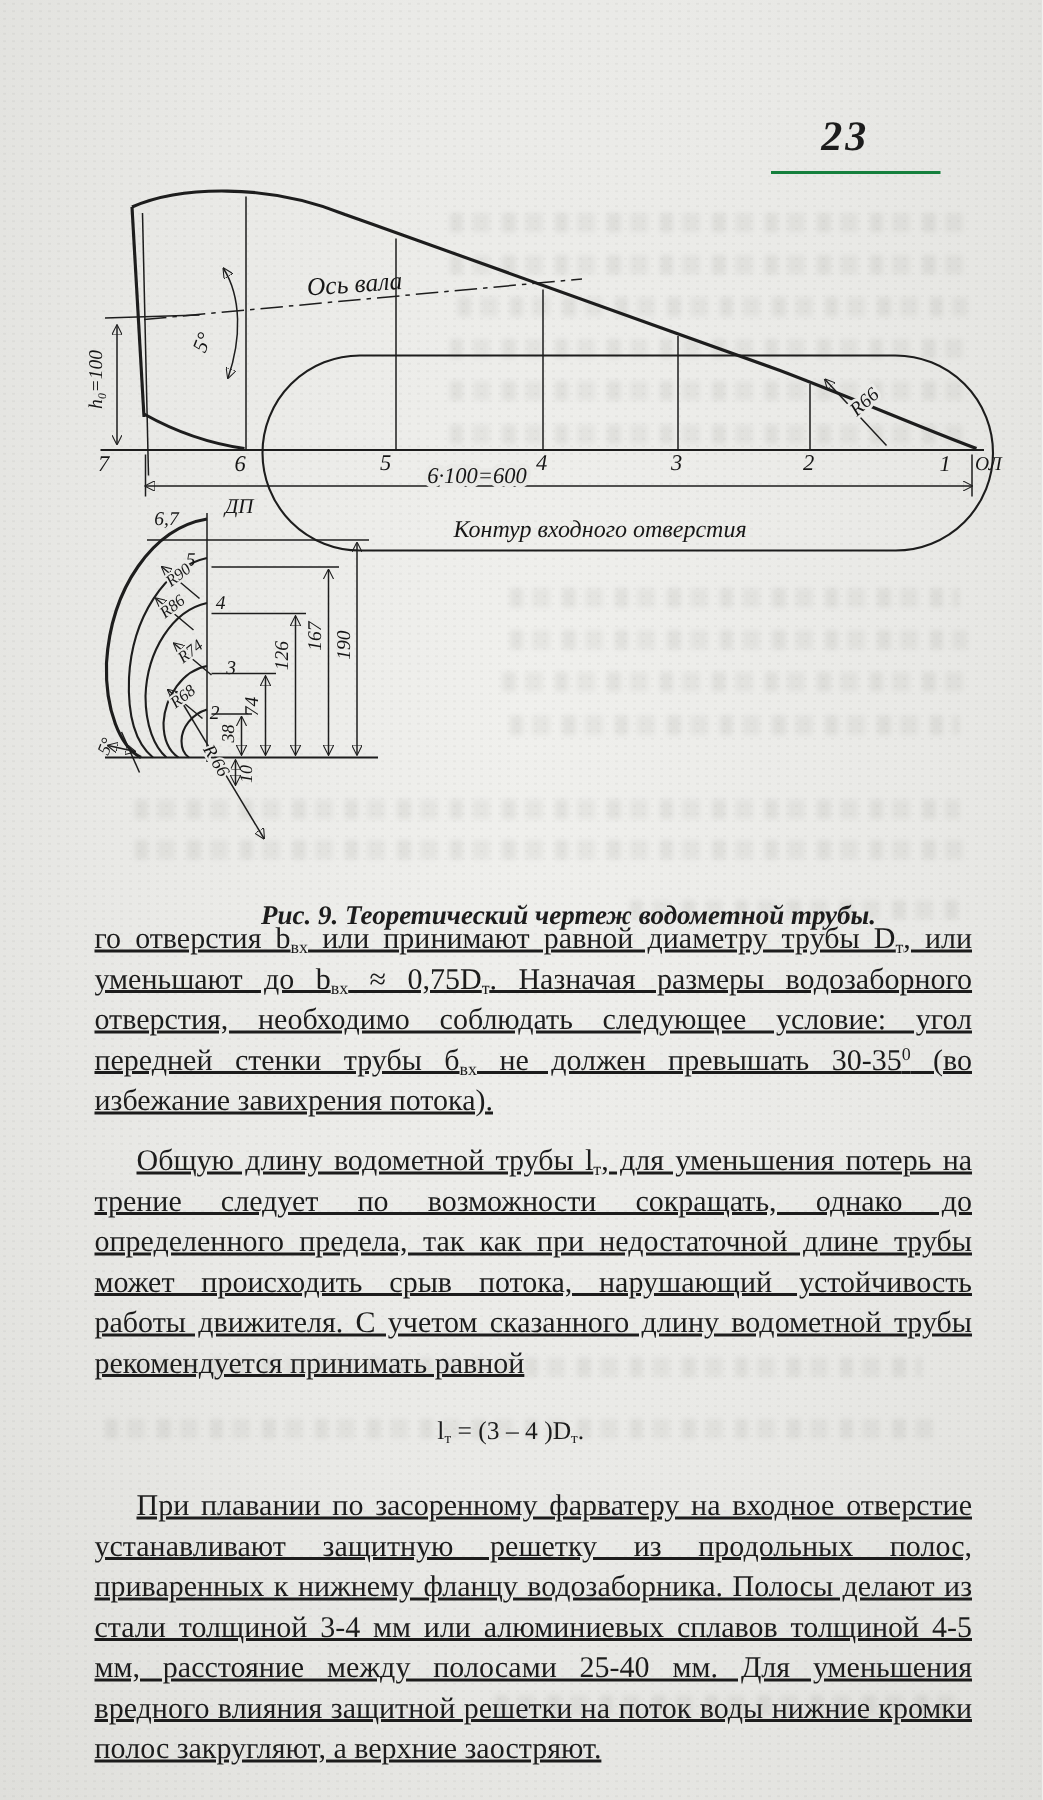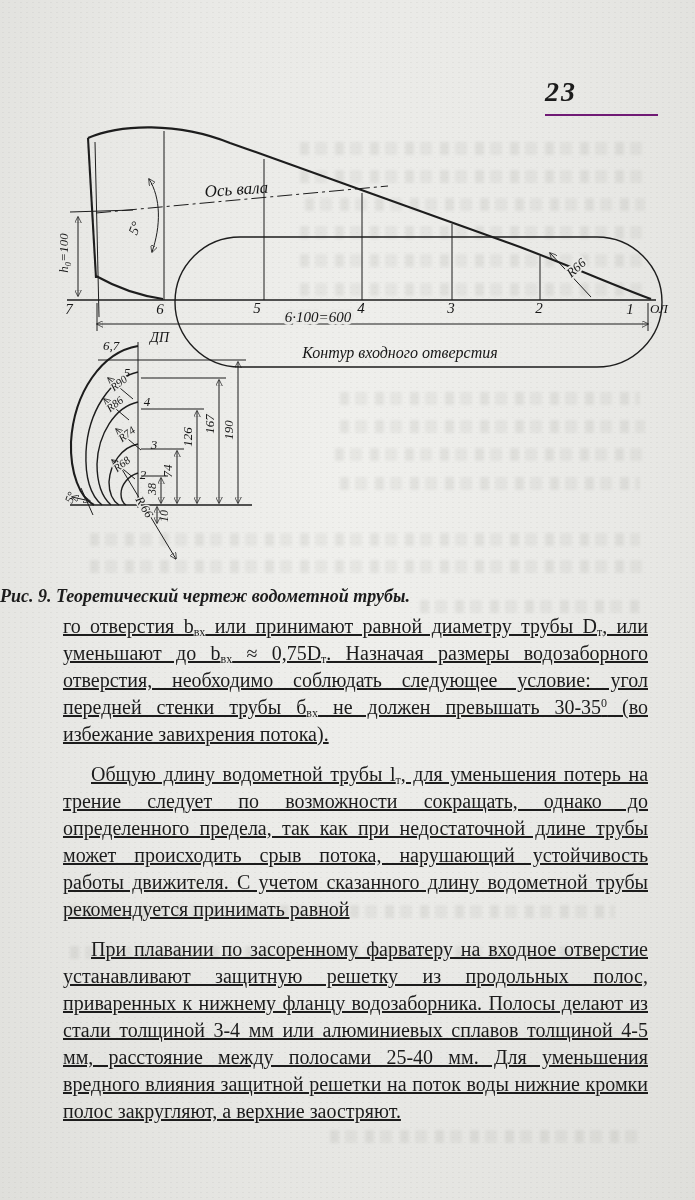--- a/index.html
+++ b/index.html
@@ -15,30 +15,30 @@
     background-size:6px 5px;
   }
   
   .ghost{
     position:absolute;height:13px;filter:blur(1.7px);opacity:.42;pointer-events:none;
     background:repeating-linear-gradient(90deg,
       rgba(115,115,108,.25) 0 9px, rgba(115,115,108,0) 9px 15px,
       rgba(115,115,108,.18) 15px 27px, rgba(115,115,108,0) 27px 35px);
   }
   .page-num-wrap{
-    position:absolute;left:545px;top:76px;width:113px;height:38px;
-    border-bottom:2px solid #701a75;text-align:left;
+    position:absolute;left:514px;top:76px;width:113px;height:38px;
+    border-bottom:2px solid #15803d;text-align:center;
   }
   .page-num-wrap span{
     font-style:italic;font-weight:bold;font-size:28px;letter-spacing:2px;padding-right:14px;
   }
   .figure{position:absolute;left:0;top:110px;width:695px;height:478px;}
   .figure svg{display:block}
   .fig-caption{
-    position:absolute;left:0;top:586px;width:584px;text-align:left;
+    position:absolute;left:0;top:600px;width:584px;text-align:right;
     font-weight:bold;font-style:italic;font-size:18px;
   }
   .body-text{
     position:absolute;left:63px;top:613px;width:585px;
     font-size:20px;line-height:27px;text-align:justify;
   }
   .para{margin:0;text-decoration:underline;}
   .para.indent{text-indent:28px;}
   .para + .para{margin-top:13px;}
   sub{font-size:0.60em;vertical-align:-0.28em;line-height:0;}
@@ -191,14 +191,15 @@
     <text x="74" y="499" font-size="12" text-anchor="middle" transform="rotate(-68 74 499)">5°</text>
   </g>
 </svg>
 </div>
 
 <div class="fig-caption">Рис. 9. Теоретический чертеж водометной трубы.</div>
 
 <div class="body-text" id="body-blocks">
     <p class="para">го отверстия b<sub>вх</sub> или принимают равной диаметру трубы D<sub>т</sub>, или уменьшают до b<sub>вх</sub> ≈ 0,75D<sub>т</sub>. Назначая размеры водозаборного отверстия, необходимо соблюдать следующее условие: угол передней стенки трубы б<sub>вх</sub> не должен превышать 30-35<sup>0</sup> (во избежание завихрения потока).</p>
     <p class="para indent">Общую длину водометной трубы l<sub>т</sub>, для уменьшения потерь на трение следует по возможности сокращать, однако до определенного предела, так как при недостаточной длине трубы может происходить срыв потока, нарушающий устойчивость работы движителя. С учетом сказанного длину водометной трубы рекомендуется принимать равной</p>
+    <div class="formula">l<sub>т</sub> = (3 – 4 )D<sub>т</sub>.</div>
     <p class="para indent">При плавании по засоренному фарватеру на входное отверстие устанавливают защитную решетку из продольных полос, приваренных к нижнему фланцу водозаборника. Полосы делают из стали толщиной 3-4 мм или алюминиевых сплавов толщиной 4-5 мм, расстояние между полосами 25-40 мм. Для уменьшения вредного влияния защитной решетки на поток воды нижние кромки полос закругляют, а верхние заостряют.</p>
   </div>
 
 </body></html>

